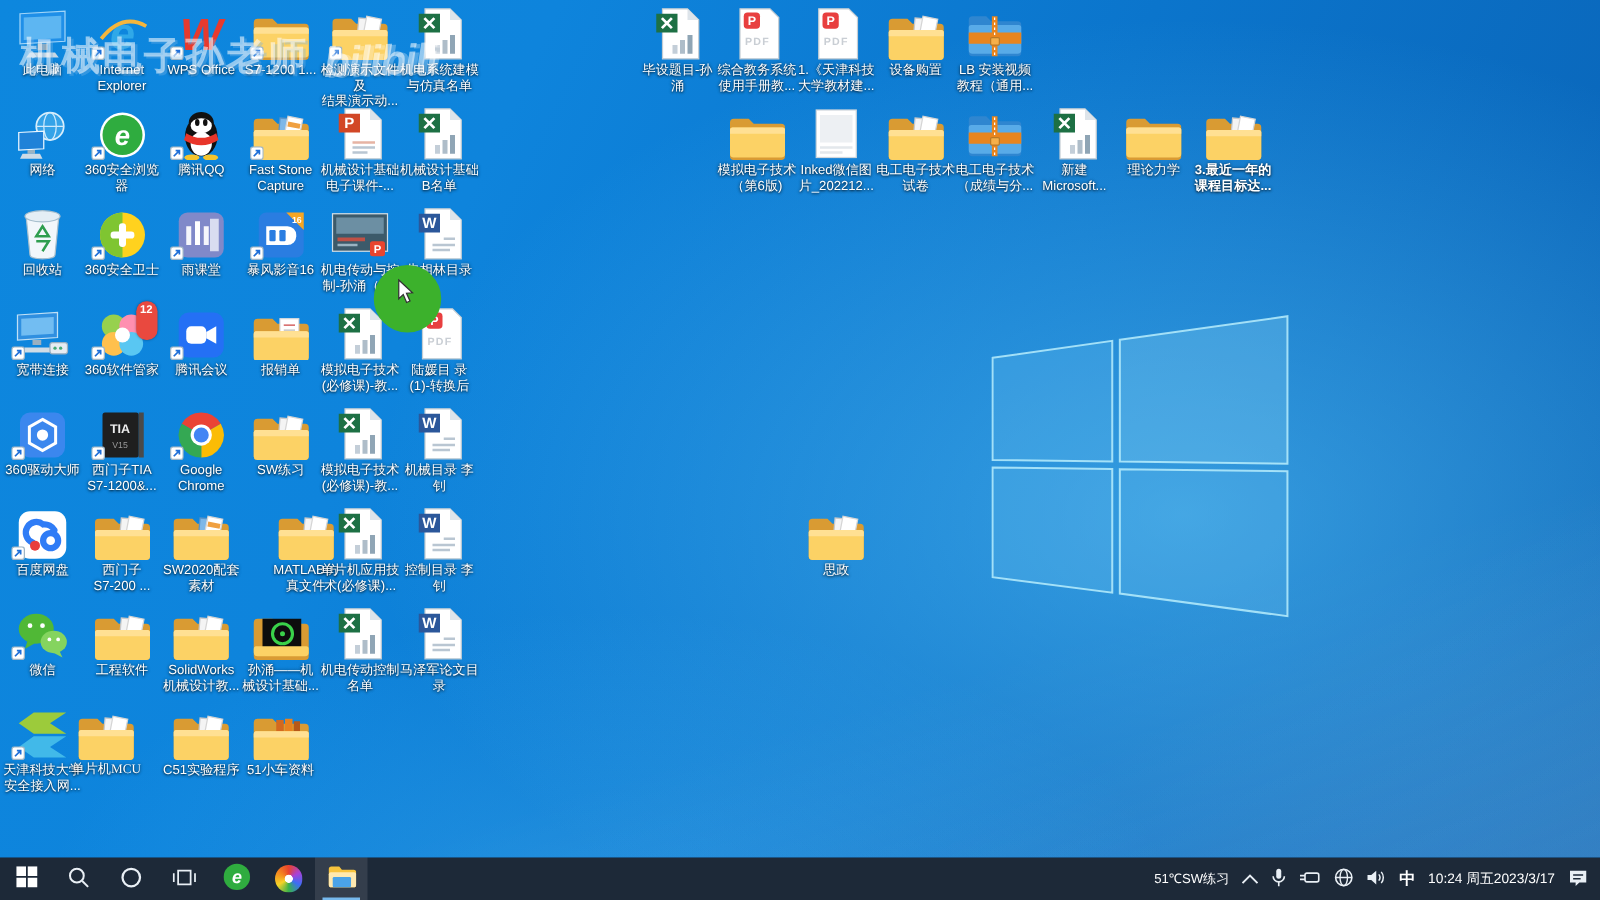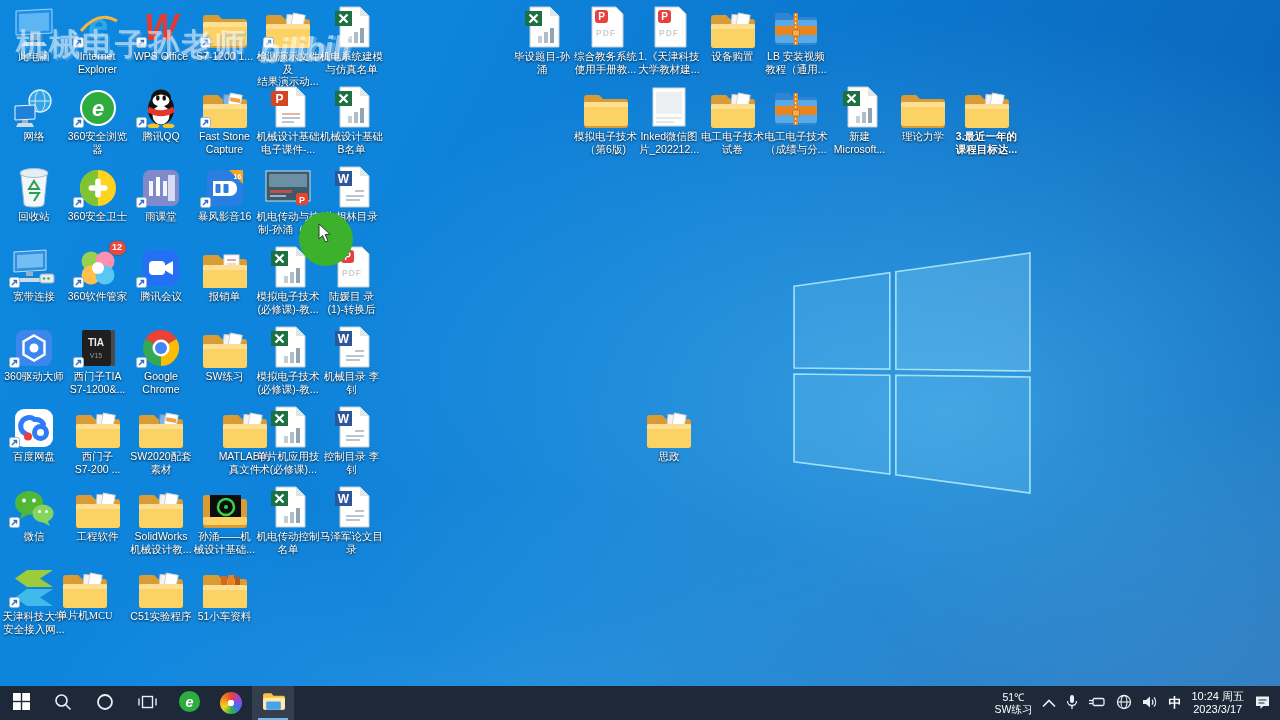--- a/index.html
+++ b/index.html
@@ -31,21 +31,21 @@
   #icons-layer{position:absolute;inset:0 0 34px 0;}
   .icon-cell{position:absolute;width:64px;cursor:default;}
   .icon-art{position:relative;height:42px;display:flex;align-items:flex-end;justify-content:center;}
   .icon-label{
     margin-top:2px;font-size:10.5px;line-height:12.5px;color:#fff;text-align:center;
     white-space:pre-line;
     text-shadow:0 1px 2px rgba(0,0,0,.75),0 0 3px rgba(0,0,0,.4);
   }
   .sc{position:absolute;left:7px;bottom:0;line-height:0;}
   .badge{
-    position:absolute;top:-5px;right:4px;min-width:13px;height:14px;border-radius:8px;
+    position:absolute;top:-5px;right:4px;min-width:13px;height:31px;border-radius:8px;
     background:#e9493f;color:#fff;font-size:9px;line-height:13px;text-align:center;
     padding:0 2px;font-weight:bold;box-shadow:0 0 2px rgba(0,0,0,.4);
   }
   
   .wm{
     position:absolute;top:24px;left:16px;display:flex;gap:12px;align-items:flex-start;
     pointer-events:none;color:rgba(255,255,255,.55);z-index:50;
   }
   .wm-author{font-size:31px;font-weight:700;letter-spacing:2px;
     text-shadow:2px 2px 0 rgba(120,180,230,.35);}
@@ -73,21 +73,21 @@
     content:"";position:absolute;left:6px;right:6px;bottom:0;height:2.5px;background:#76b9ed;
   }
   .pinwheel{
     width:22px;height:22px;border-radius:50%;
     background:
       radial-gradient(circle at 50% 50%, #fff 0 3px, rgba(255,255,255,0) 3.5px),
       conic-gradient(#e8432d,#a842d8,#3b6ef5,#38b24a,#f5d327,#f58a1f,#e8432d);
   }
   .tb-right{display:flex;align-items:center;padding-right:4px;}
   .tray-btn{
-    border:none;background:transparent;color:#fff;height:34px;display:flex;flex-direction:column;
+    border:none;background:transparent;color:#fff;height:34px;display:flex;flex-direction:row;
     align-items:center;justify-content:center;padding:0 5px;cursor:pointer;
   }
   .tray-cpu{font-size:10.5px;line-height:12px;text-align:center;white-space:nowrap;}
   .ime{font-size:13px;font-weight:bold;}
   .clock{font-size:11px;line-height:13px;text-align:center;white-space:nowrap;}
 </style>
 </head>
 <body>
 
 <div class="wallpaper">

